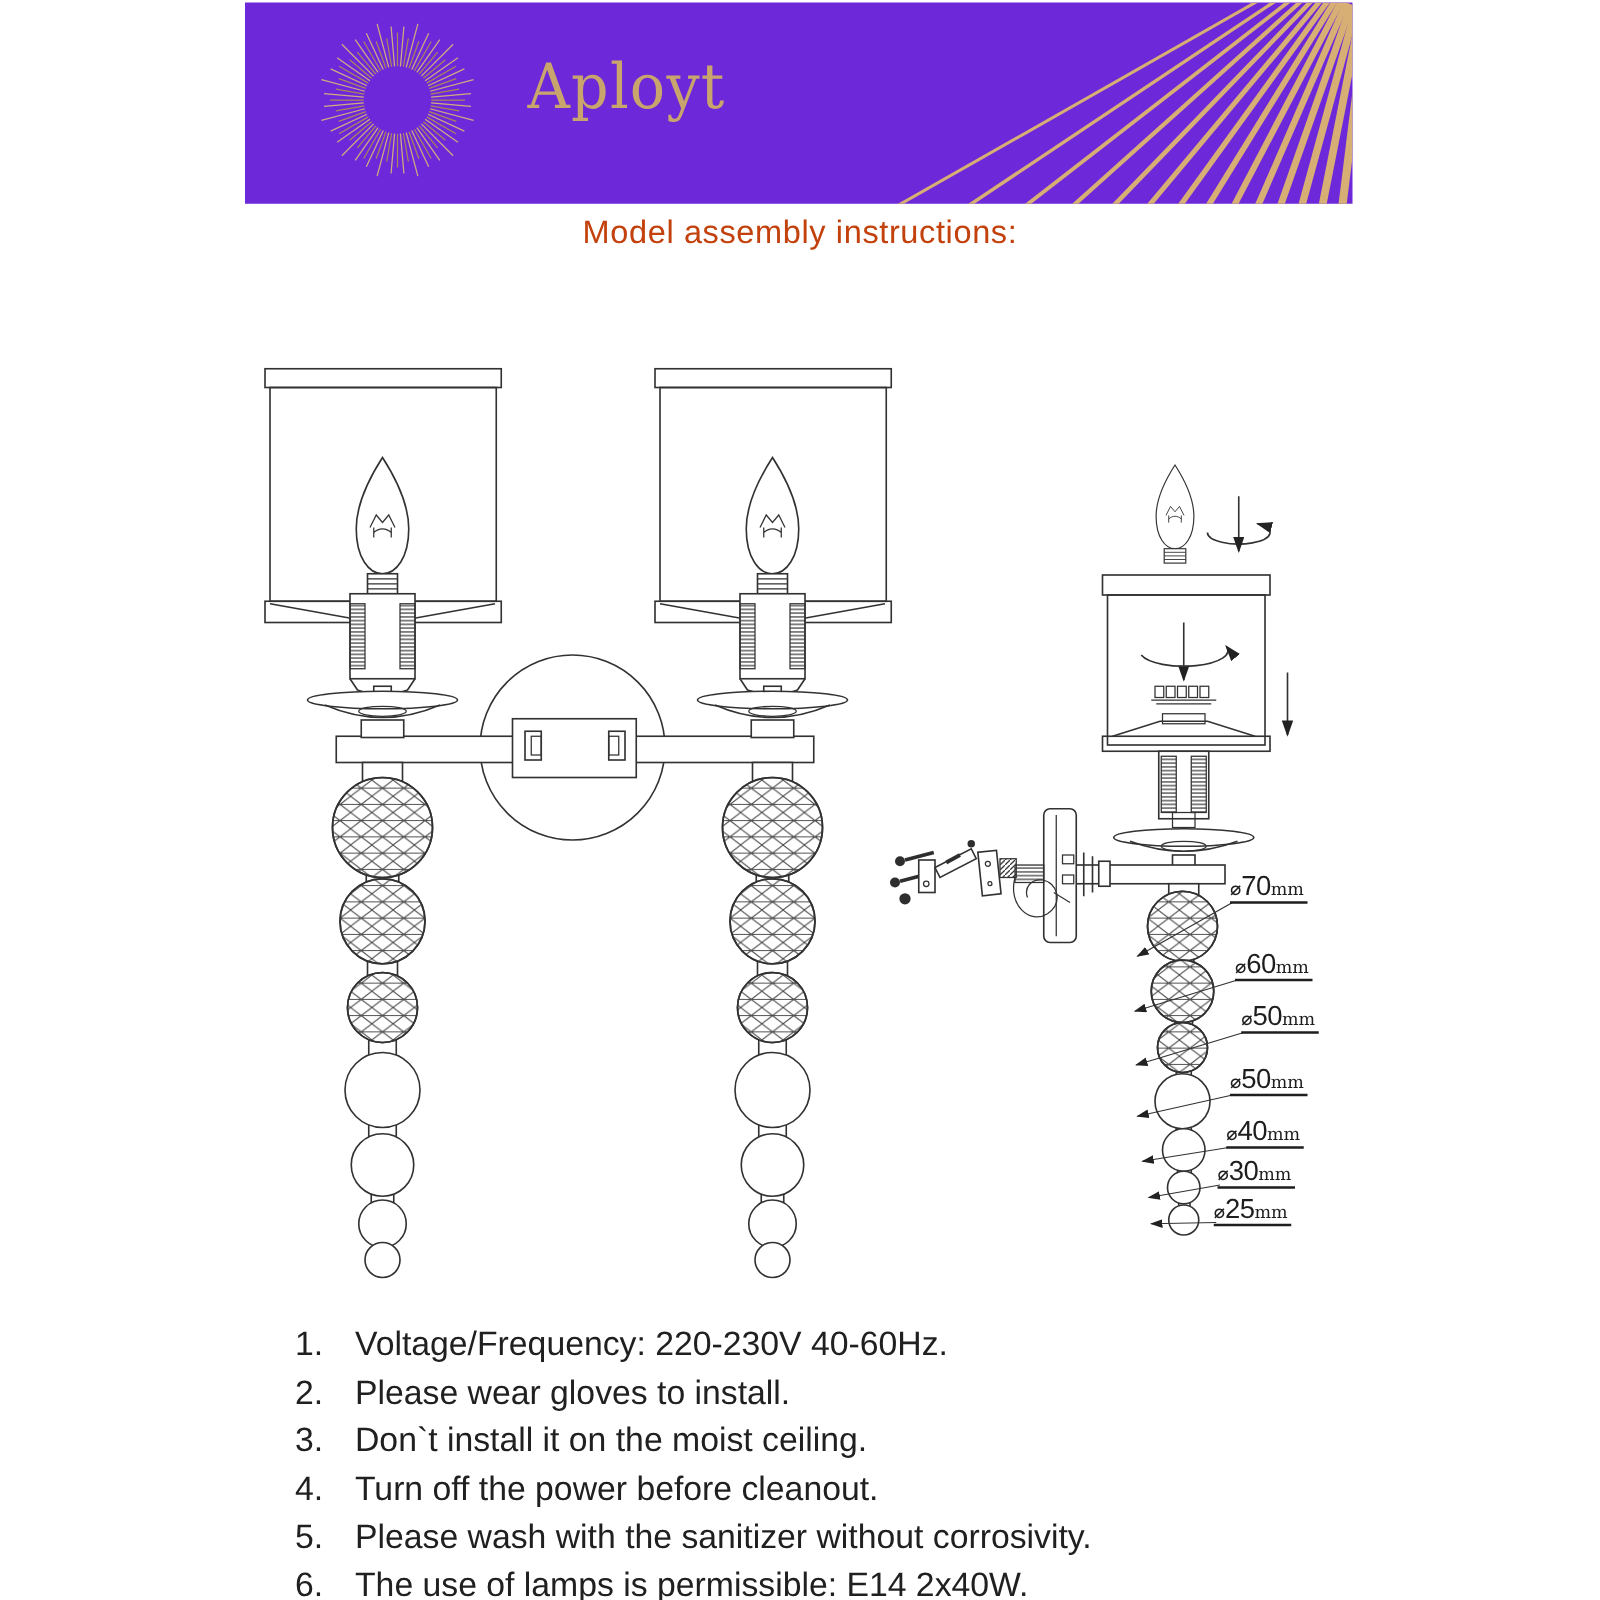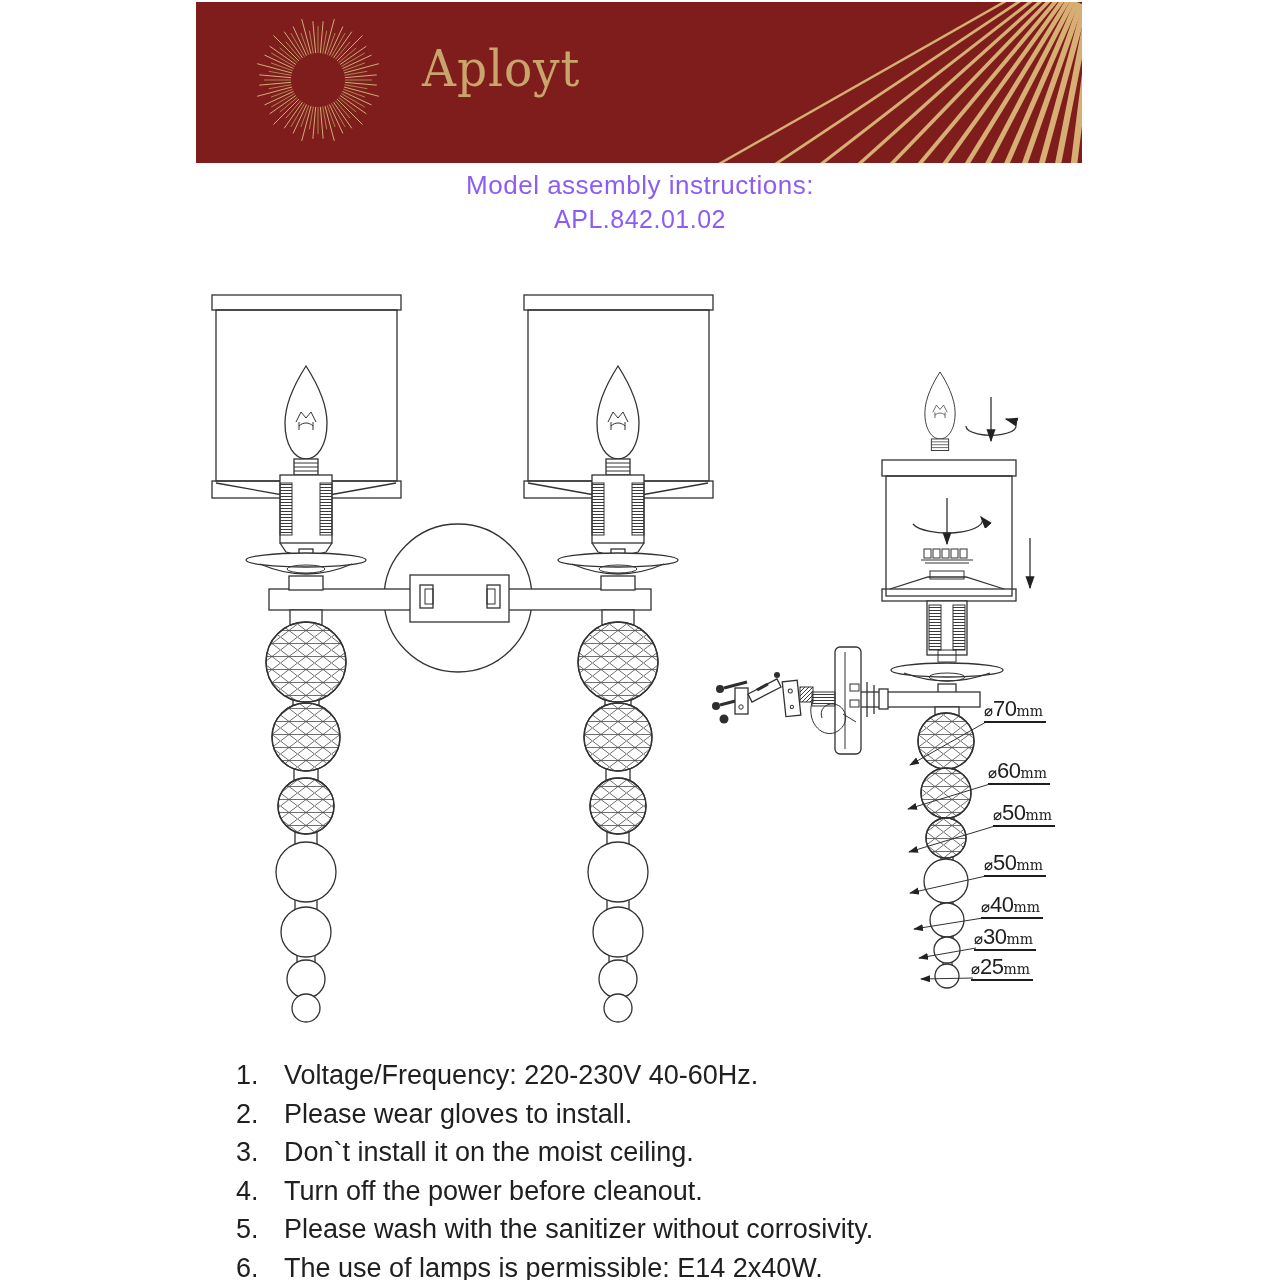--- a/index.html
+++ b/index.html
@@ -1,27 +1,27 @@
 <!DOCTYPE html>
 <html><head>
 <meta charset="utf-8">
 <style>
   html,body{margin:0;padding:0;background:#fff;}
   .page{position:relative;width:1280px;height:1280px;background:#ffffff;overflow:hidden;
         font-family:"Liberation Sans",sans-serif;}
 
   
-  .banner{position:absolute;left:196px;top:2px;width:886px;height:161px;background:#7f1d1d;overflow:hidden;}
+  .banner{position:absolute;left:196px;top:2px;width:886px;height:161px;background:#6d28d9;overflow:hidden;}
   .banner svg{position:absolute;left:0;top:0;}
   .brand{position:absolute;left:226px;top:38px;font-family:"DejaVu Serif",serif;
          font-size:50px;font-weight:400;color:#c9a46c;letter-spacing:1px;
          transform:scaleX(.94);transform-origin:left top;}
 
   
-  .title-wrap{position:absolute;left:0;top:170px;width:100%;text-align:center;color:#8b5cf6;}
+  .title-wrap{position:absolute;left:0;top:170px;width:100%;text-align:center;color:#c2410c;}
   .title-line1{font-size:26px;letter-spacing:.5px;}
   .title-line2{font-size:25px;margin-top:4px;letter-spacing:.5px;}
 
   
   #diagram{position:absolute;left:0;top:0;width:1280px;height:1280px;}
   .ln{fill:none;stroke:#323232;stroke-width:1.3;}
   .thin{fill:none;stroke:#323232;stroke-width:1;}
   .wfill{fill:#ffffff;stroke:#323232;stroke-width:1.3;}
   .facet{fill:url(#facet);stroke:#323232;stroke-width:1.4;}
   .hatch{fill:url(#hatch);stroke:#323232;stroke-width:1;}
@@ -138,21 +138,20 @@
           <line x1="857.5906992574586" y1="-18.22557678082139" x2="351.8914913370169" y2="374.03493755708377" stroke="#d7ae74" stroke-width="3.08" opacity="1"></line>
           <line x1="855.0827526721711" y1="-21.70933435312005" x2="322.6321145086622" y2="333.39109921359943" stroke="#d7ae74" stroke-width="2.7699999999999996" opacity="1"></line>
           <line x1="852.8303042296868" y1="-25.36348800494612" x2="296.3535493463469" y2="290.75930660896194" stroke="#d7ae74" stroke-width="2.46" opacity="1"></line>
         </g>
     </svg>
     <div class="brand">Aployt</div>
   </div>
 
   <div class="title-wrap">
     <div class="title-line1">Model assembly instructions:</div>
-    <div class="title-line2">APL.842.01.02</div>
   </div>
 
   <svg id="diagram" viewBox="0 0 1280 1280">
     <defs>
       <pattern id="facet" width="17" height="13" patternUnits="userSpaceOnUse">
         <path d="M0,6.5 L8.5,0 L17,6.5 L8.5,13 Z M0,6.5 H17" fill="none" stroke="#4a4a4a" stroke-width="0.8"></path>
       </pattern>
       <pattern id="hatch" width="4" height="3" patternUnits="userSpaceOnUse">
         <path d="M0,1.5 H4" stroke="#3a3a3a" stroke-width="1"></path>
       </pattern>

